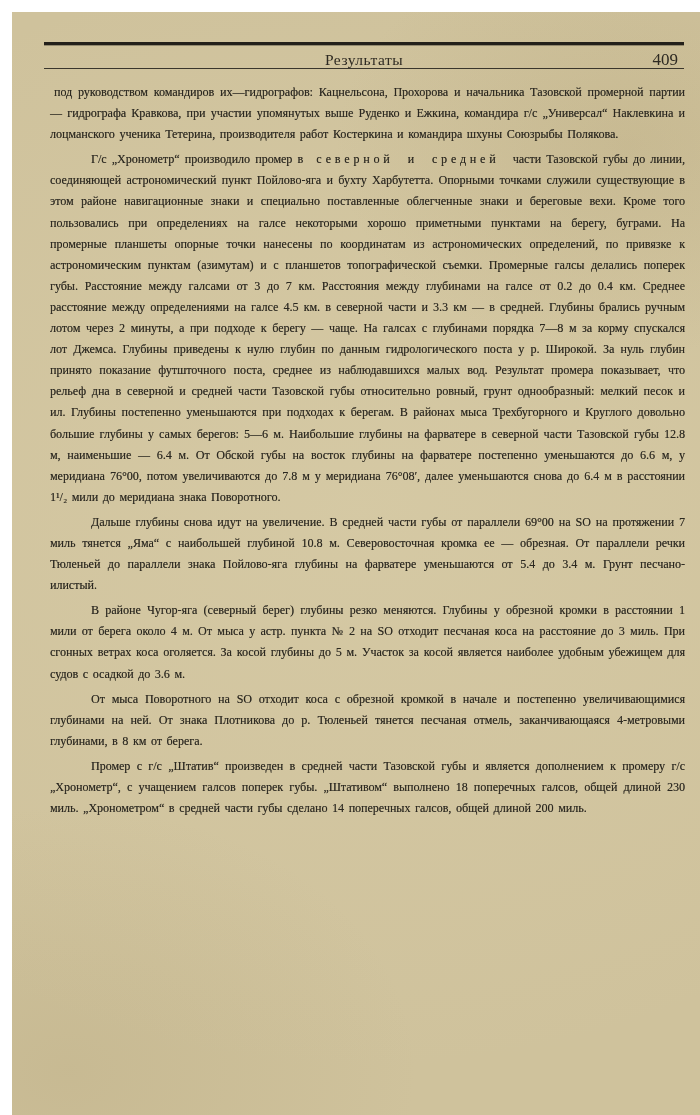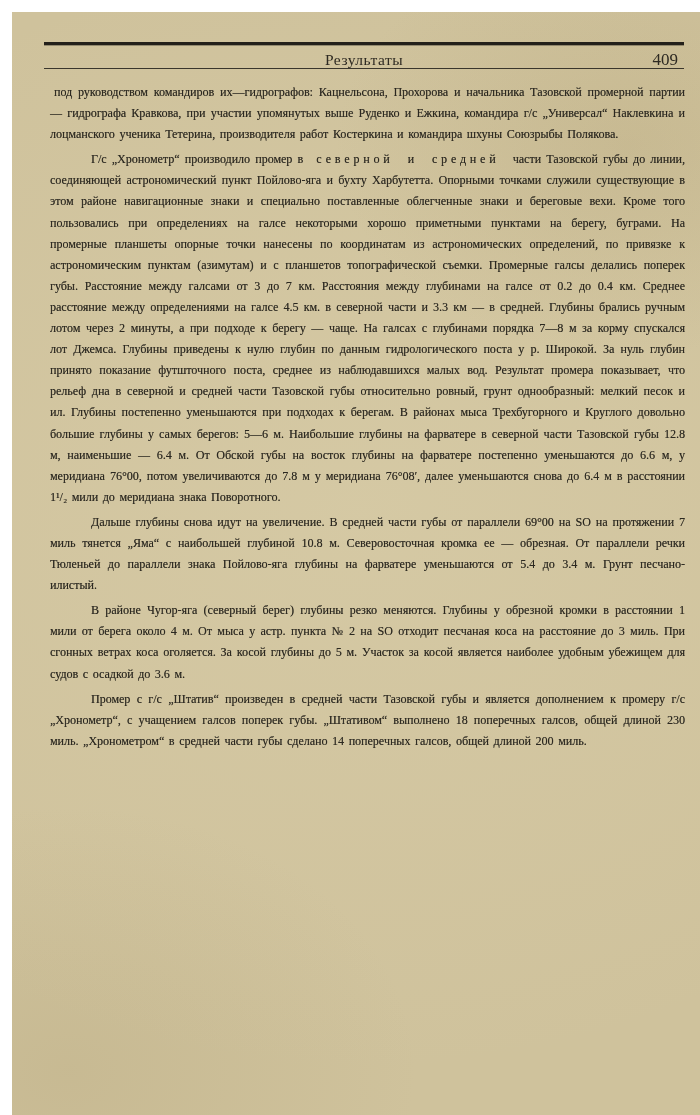--- a/index.html
+++ b/index.html
@@ -93,18 +93,19 @@
   <div class="doc-body">
 
     <p class="para"><span>под руководством командиров их—гидрографов: Кацнельсона, Прохорова и начальника Тазовской промерной партии — гидрографа Кравкова, при участии упомянутых выше Руденко и Ежкина, командира г/с „Универсал“ Наклевкина и лоцманского ученика Тетерина, производителя работ Костеркина и командира шхуны Союзрыбы Полякова.</span></p>
 
     <p class="para indent"><span>Г/с „Хронометр“ производило промер в </span><span class="emph">северной и средней</span><span> части Тазовской губы до линии, соединяющей астрономический пункт Пойлово-яга и бухту Харбутетта. Опорными точками служили существующие в этом районе навигационные знаки и специально поставленные облегченные знаки и береговые вехи. Кроме того пользовались при определениях на галсе некоторыми хорошо приметными пунктами на берегу, буграми. На промерные планшеты опорные точки нанесены по координатам из астрономических определений, по привязке к астрономическим пунктам (азимутам) и с планшетов топографической съемки. Промерные галсы делались поперек губы. Расстояние между галсами от 3 до 7 км. Расстояния между глубинами на галсе от 0.2 до 0.4 км. Среднее расстояние между определениями на галсе 4.5 км. в северной части и 3.3 км — в средней. Глубины брались ручным лотом через 2 минуты, а при подходе к берегу — чаще. На галсах с глубинами порядка 7—8 м за корму спускался лот Джемса. Глубины приведены к нулю глубин по данным гидрологического поста у р. Широкой. За нуль глубин принято показание футшточного поста, среднее из наблюдавшихся малых вод. Результат промера показывает, что рельеф дна в северной и средней части Тазовской губы относительно ровный, грунт однообразный: мелкий песок и ил. Глубины постепенно уменьшаются при подходах к берегам. В районах мыса Трехбугорного и Круглого довольно большие глубины у самых берегов: 5—6 м. Наибольшие глубины на фарватере в северной части Тазовской губы 12.8 м, наименьшие — 6.4 м. От Обской губы на восток глубины на фарватере постепенно уменьшаются до 6.6 м, у меридиана 76°00, потом увеличиваются до 7.8 м у меридиана 76°08′, далее уменьшаются снова до 6.4 м в расстоянии 1¹/₂ мили до меридиана знака Поворотного.</span></p>
 
     <p class="para indent"><span>Дальше глубины снова идут на увеличение. В средней части губы от параллели 69°00 на SO на протяжении 7 миль тянется „Яма“ с наибольшей глубиной 10.8 м. Северовосточная кромка ее — обрезная. От параллели речки Тюленьей до параллели знака Пойлово-яга глубины на фарватере уменьшаются от 5.4 до 3.4 м. Грунт песчано-илистый.</span></p>
 
     <p class="para indent"><span>В районе Чугор-яга (северный берег) глубины резко меняются. Глубины у обрезной кромки в расстоянии 1 мили от берега около 4 м. От мыса у астр. пункта № 2 на SO отходит песчаная коса на расстояние до 3 миль. При сгонных ветрах коса оголяется. За косой глубины до 5 м. Участок за косой является наиболее удобным убежищем для судов с осадкой до 3.6 м.</span></p>
 
+    <p class="para indent"><span>От мыса Поворотного на SO отходит коса с обрезной кромкой в начале и постепенно увеличивающимися глубинами на ней. От знака Плотникова до р. Тюленьей тянется песчаная отмель, заканчивающаяся 4-метровыми глубинами, в 8 км от берега.</span></p>
 
     <p class="para indent"><span>Промер с г/с „Штатив“ произведен в средней части Тазовской губы и является дополнением к промеру г/с „Хронометр“, с учащением галсов поперек губы. „Штативом“ выполнено 18 поперечных галсов, общей длиной 230 миль. „Хронометром“ в средней части губы сделано 14 поперечных галсов, общей длиной 200 миль.</span></p>
 
   </div>
 
 </div>
 
 </body></html>

